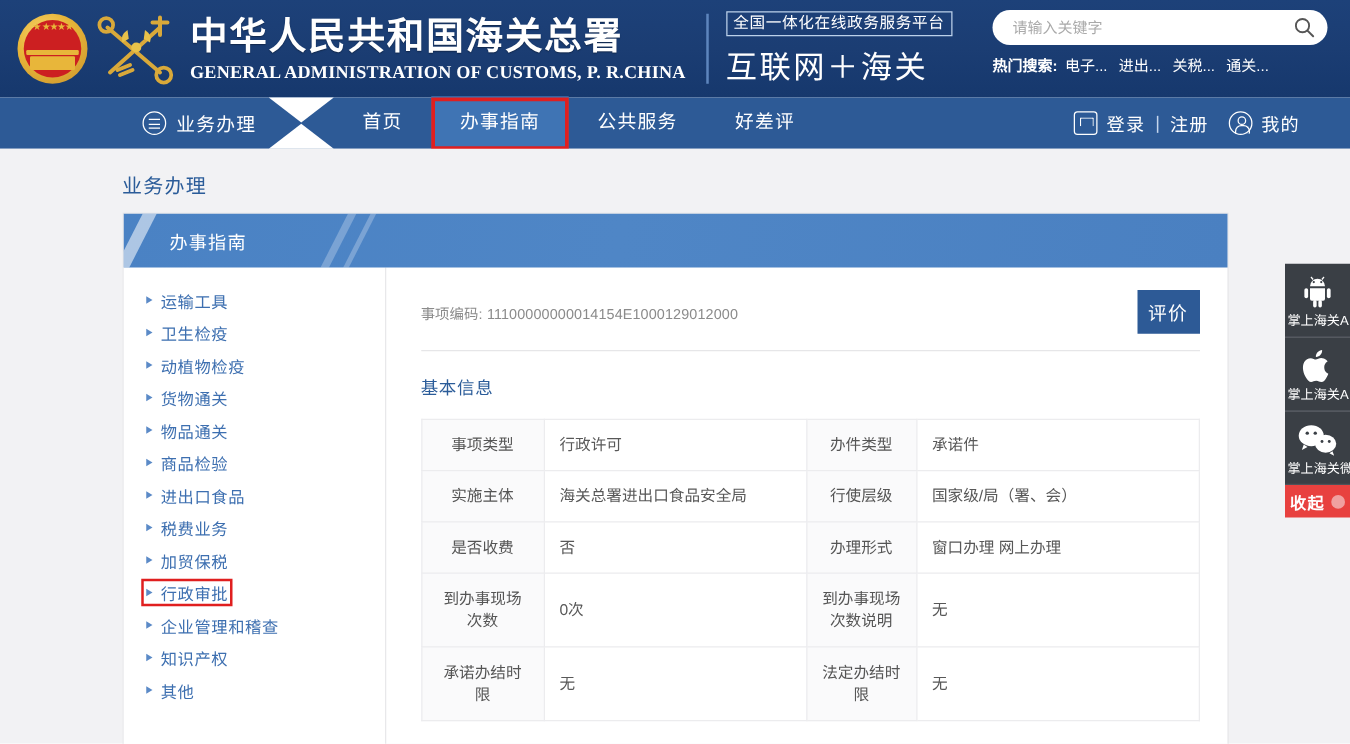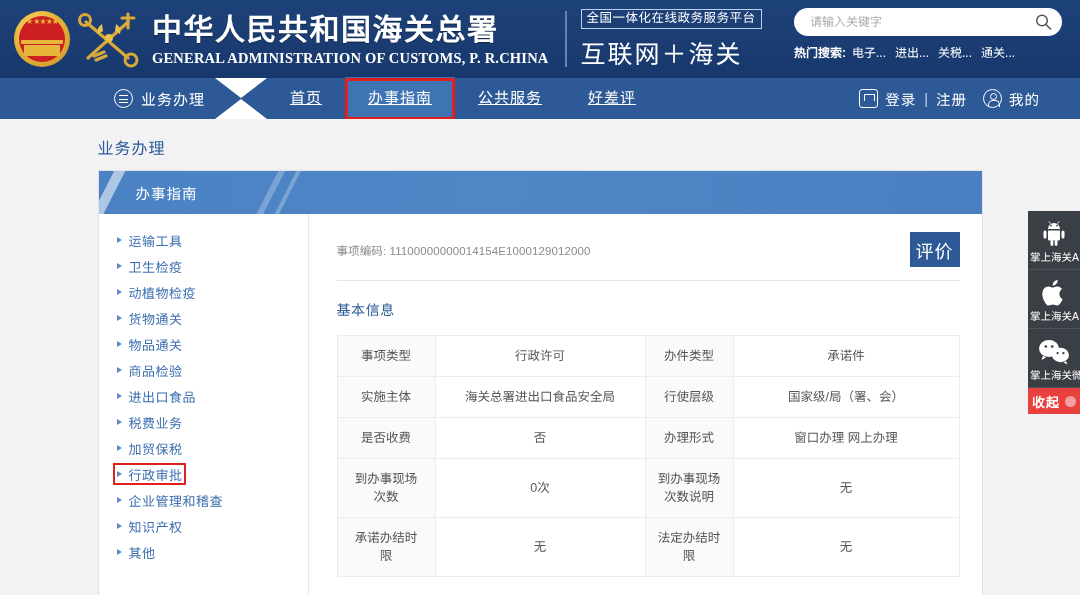--- a/index.html
+++ b/index.html
@@ -228,21 +228,20 @@
     align-items: center;
     height: 41px;
   }
   .nav-item {
     padding: 0 23px;
     height: 44px;
     line-height: 41px;
     cursor: pointer;
     letter-spacing: 1px;
     position: relative;
-    text-decoration: underline;
   }
   .nav-item.active { background: #3f74b4; }
   .nav-item.highlight::after {
     content: "";
     position: absolute;
     left: 0px; top: 1px; right: 0px; bottom: 1px;
     border: 3px solid #e01f1f;
     pointer-events: none;
   }
 
@@ -415,21 +414,21 @@
     font-size: 11.5px;
     color: #8b8b8b;
     margin-top: 10px;
     letter-spacing: 0.1px;
   }
   .rate-btn {
     width: 50px;
     height: 35px;
     background: #2d5a96;
     color: #fff;
-    font-size: 18px;
+    font-size: 15px;
     display: flex;
     align-items: center;
     justify-content: center;
     cursor: pointer;
     flex: 0 0 50px;
     letter-spacing: 1px;
   }
   .hr-line {
     border-top: 1px solid #e6e6e8;
     margin: 13px 0 0 0;
@@ -447,21 +446,20 @@
     table-layout: fixed;
     font-size: 12.5px;
   }
   .info-table td {
     border: 1px solid #ececee;
     padding: 11px 12px;
     color: #585858;
     vertical-align: middle;
     line-height: 18px;
     height: 41px;
-    text-align: center;
   }
   .info-table td.lbl {
     background: #fafafb;
     color: #555;
     text-align: center;
   }
   .info-table col.c1 { width: 98px; }
   .info-table col.c2 { width: 210px; }
   .info-table col.c3 { width: 88px; }
   .info-table col.c4 { width: auto; }

